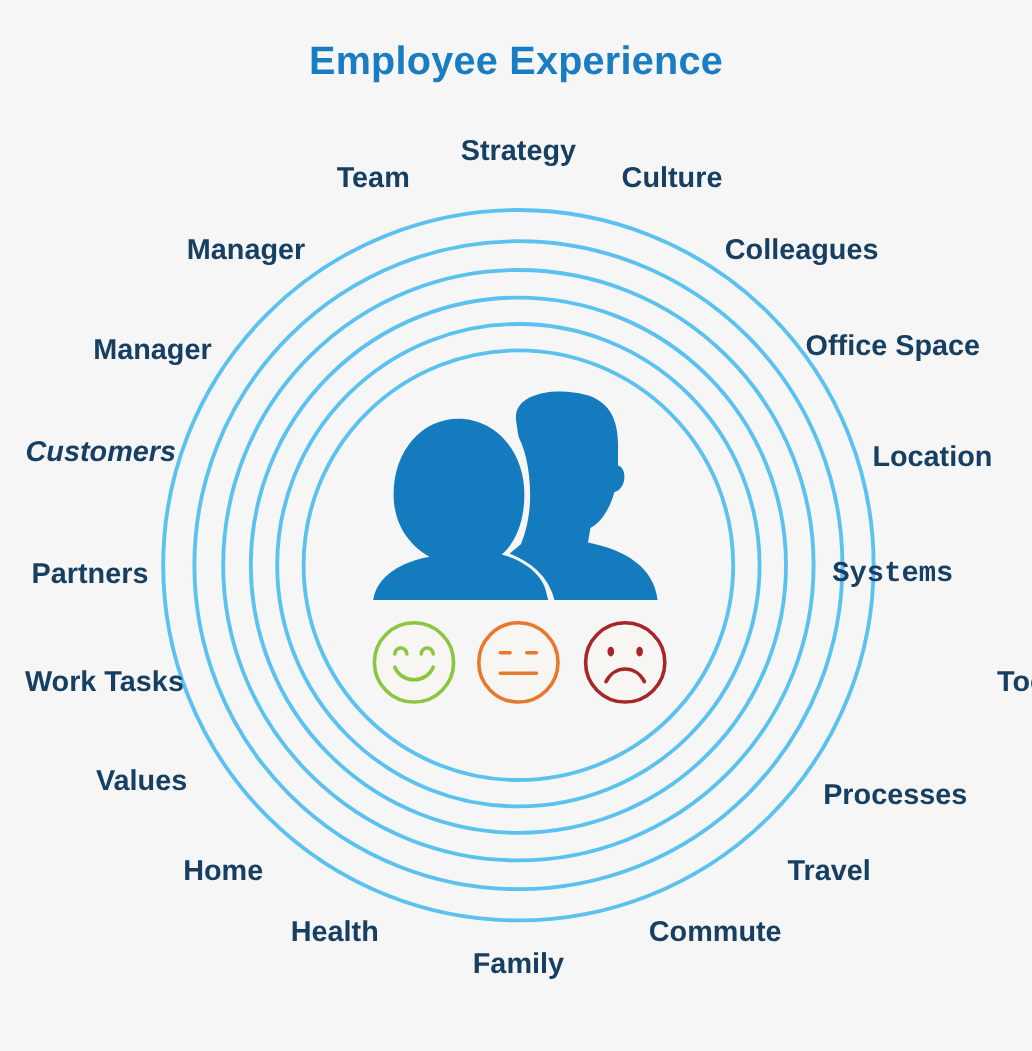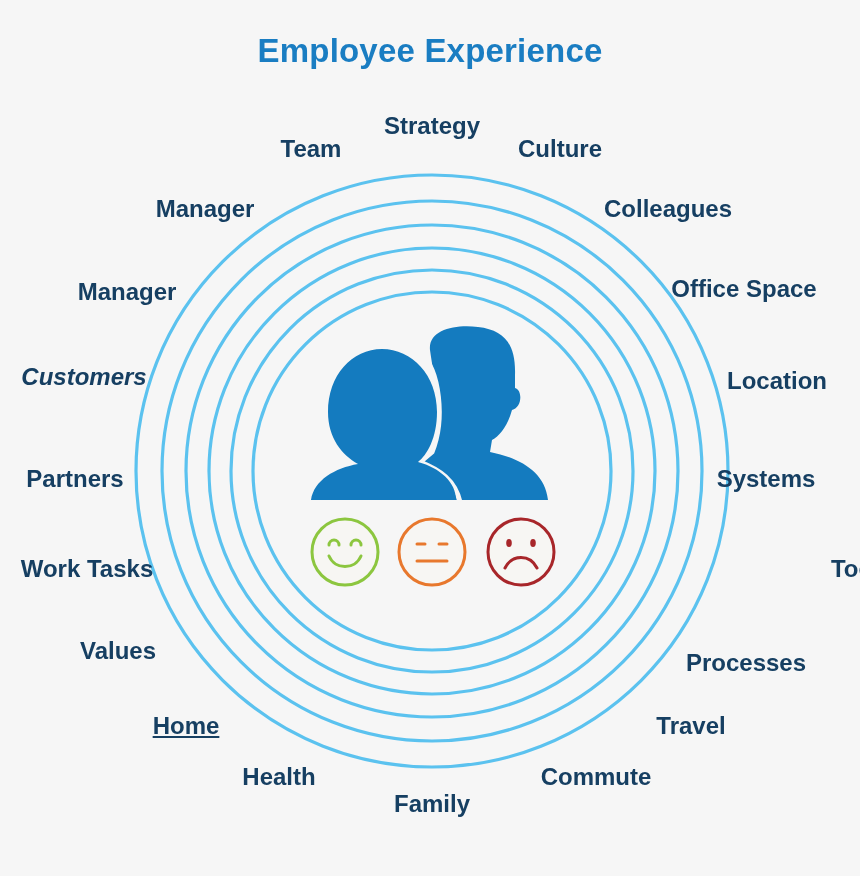--- a/index.html
+++ b/index.html
@@ -95,28 +95,28 @@
     <path d="M 505 568 C 512 554, 530 554, 537 568"></path>
   </g>
 </svg>
 
 <div>
   <div class="label" style="left:432px;top:126px;">Strategy</div>
   <div class="label" style="left:560px;top:149px;">Culture</div>
   <div class="label" style="left:668px;top:209px;">Colleagues</div>
   <div class="label" style="left:744px;top:289px;">Office Space</div>
   <div class="label" style="left:777px;top:381px;">Location</div>
-  <div class="label" style="left:766px;top:479px;">Systems</div>
+  <div class="label" style="left:744px;top:479px;font-family:Liberation Mono, monospace;">Systems</div>
   <div class="label" style="left:821px;top:569px;margin-left:41px;">Tools</div>
   <div class="label" style="left:746px;top:663px;">Processes</div>
   <div class="label" style="left:691px;top:726px;">Travel</div>
   <div class="label" style="left:596px;top:777px;">Commute</div>
   <div class="label" style="left:432px;top:804px;">Family</div>
   <div class="label" style="left:279px;top:777px;">Health</div>
-  <div class="label" style="left:186px;top:726px;text-decoration:underline;">Home</div>
+  <div class="label" style="left:186px;top:726px;">Home</div>
   <div class="label" style="left:118px;top:651px;">Values</div>
   <div class="label" style="left:87px;top:569px;">Work Tasks</div>
   <div class="label" style="left:75px;top:479px;">Partners</div>
   <div class="label" style="left:84px;top:377px;font-style:italic;">Customers</div>
   <div class="label" style="left:127px;top:292px;">Manager</div>
   <div class="label" style="left:205px;top:209px;">Manager</div>
   <div class="label" style="left:311px;top:149px;">Team</div>
 </div>
 
 </body></html>

